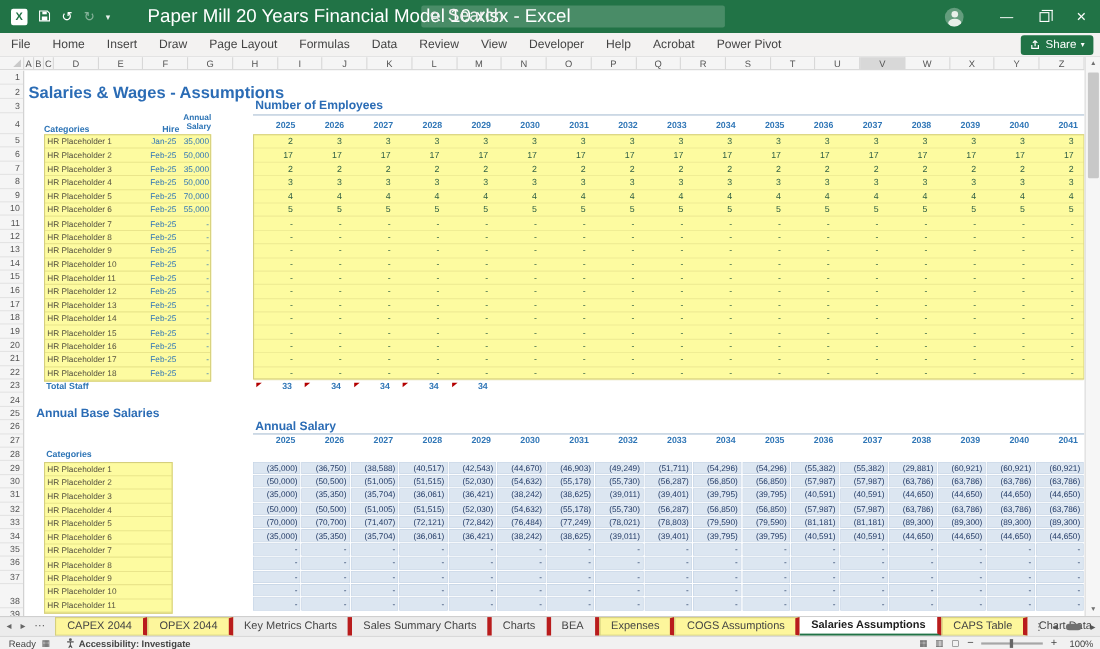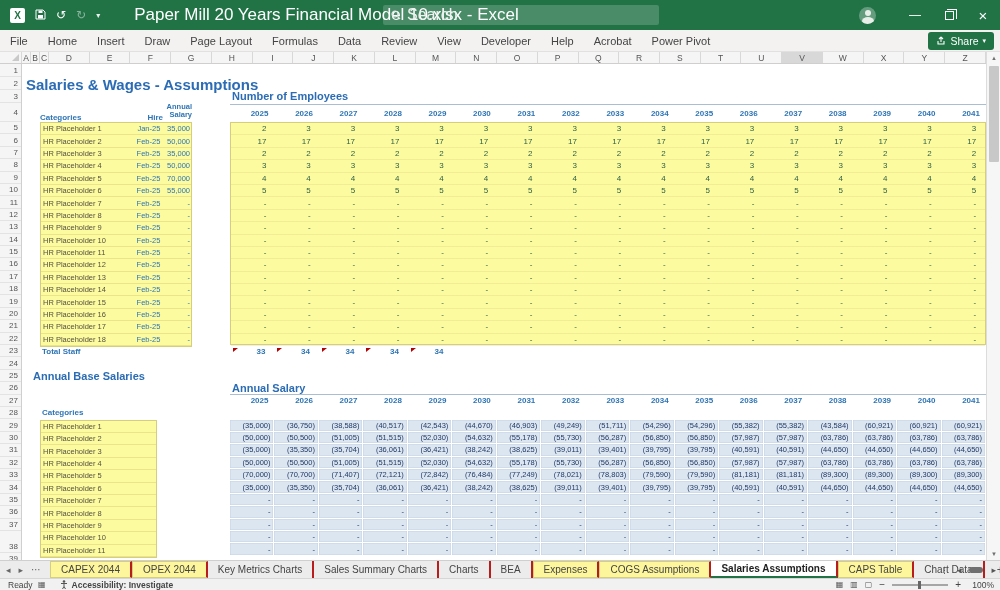--- a/index.html
+++ b/index.html
@@ -81,21 +81,21 @@
 
   
   .vscroll { position:absolute; right:0; top:52px; width:14px; height:508px; background:#f6f6f6; border-left:1px solid #dcdcdc; }
   .varrow { width:14px; height:12px; display:flex; align-items:center; justify-content:center; font-size:6px; color:#707070; }
   .vthumb { position:absolute; left:2px; top:14px; width:10px; height:96px; background:#c8c8c8; border-radius:1px; }
   .varrow.bottom { position:absolute; bottom:0; }
 
   
   .tabbar { position:absolute; left:0; top:560px; width:1000px; height:18px; background:#ececec; border-top:1px solid #cfcfcf; display:flex; align-items:stretch; font-size:10px; color:#444; }
   .tnav { display:flex; align-items:center; gap:8px; padding:0 8px 0 6px; color:#666; font-size:9px; }
-  .stab { display:flex; align-items:center; padding:0 10px; border-right:2px solid #b91c1c; white-space:nowrap; }
+  .stab { display:flex; align-items:center; padding:0 10px; border-right:4px solid #b91c1c; white-space:nowrap; }
   .stab.yellow { background:#fdf69c; }
   .stab.active { background:#fff; font-weight:bold; color:#1e1e1e; border-bottom:2px solid #217346; }
   .tadd { display:flex; align-items:center; padding:0 12px; font-size:12px; color:#555; }
   .tright { position:absolute; right:4px; top:0; height:18px; display:flex; align-items:center; gap:8px; color:#555; font-size:9px; }
   .hpill { width:14px; height:6px; background:#6f6f6f; border-radius:3px; }
 
   
   .statusbar { position:absolute; left:0; top:578px; width:1000px; height:12px; background:#f1f1f1; border-top:1px solid #d6d6d6; display:flex; align-items:center; font-size:8.5px; color:#444; }
   .sb-ready { padding-left:8px; width:28px; }
   .sb-ico { margin-left:10px; font-size:8px; color:#555; }
@@ -815,21 +815,21 @@
             <div class="scell">(40,517)</div>
             <div class="scell">(42,543)</div>
             <div class="scell">(44,670)</div>
             <div class="scell">(46,903)</div>
             <div class="scell">(49,249)</div>
             <div class="scell">(51,711)</div>
             <div class="scell">(54,296)</div>
             <div class="scell">(54,296)</div>
             <div class="scell">(55,382)</div>
             <div class="scell">(55,382)</div>
-            <div class="scell">(43,584)</div>
+            <div class="scell">(29,881)</div>
             <div class="scell">(60,921)</div>
             <div class="scell">(60,921)</div>
             <div class="scell">(60,921)</div>
           </div>
           <div class="sal-row">
             <div class="scell">(50,000)</div>
             <div class="scell">(50,500)</div>
             <div class="scell">(51,005)</div>
             <div class="scell">(51,515)</div>
             <div class="scell">(52,030)</div>

